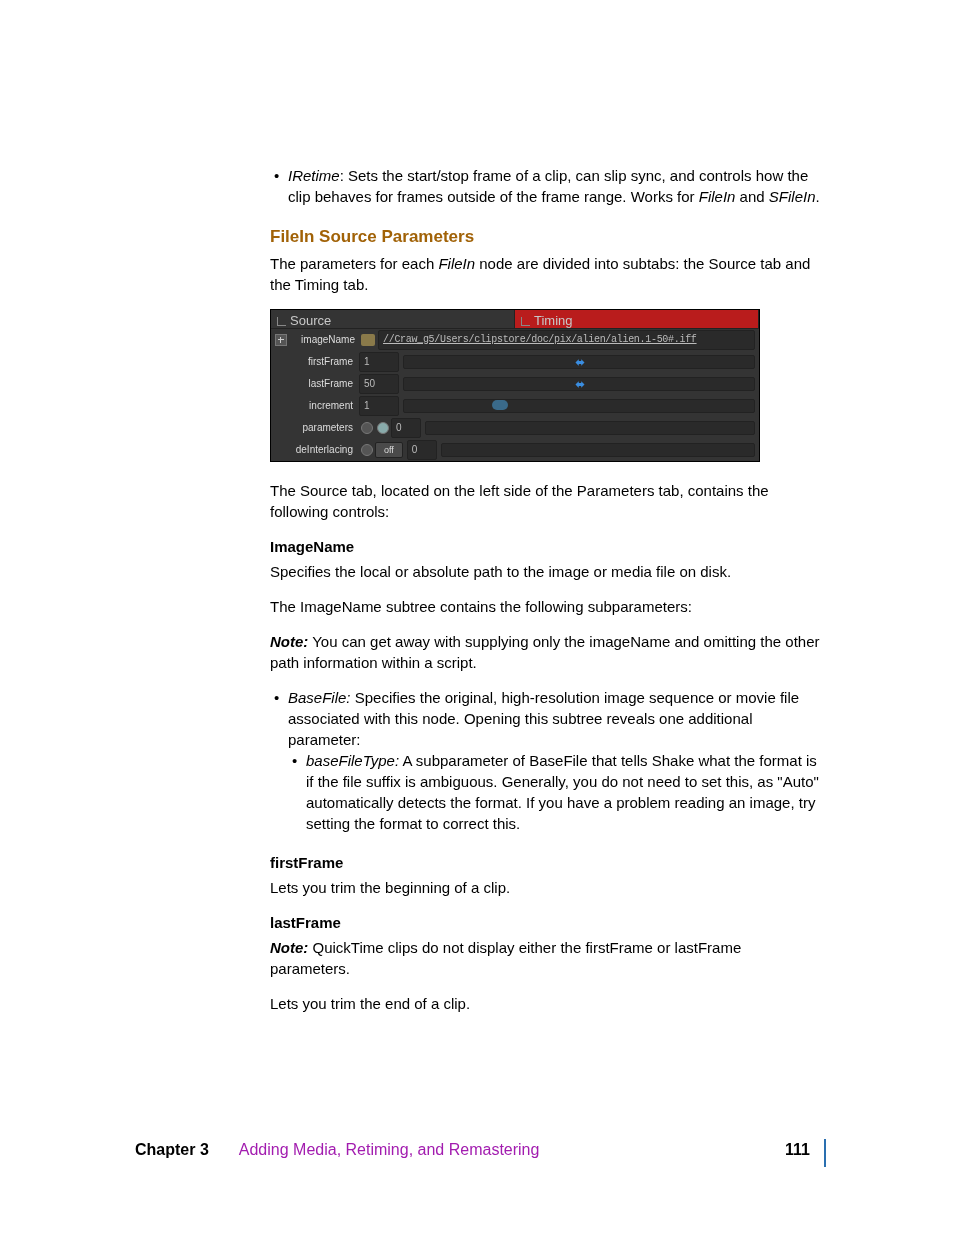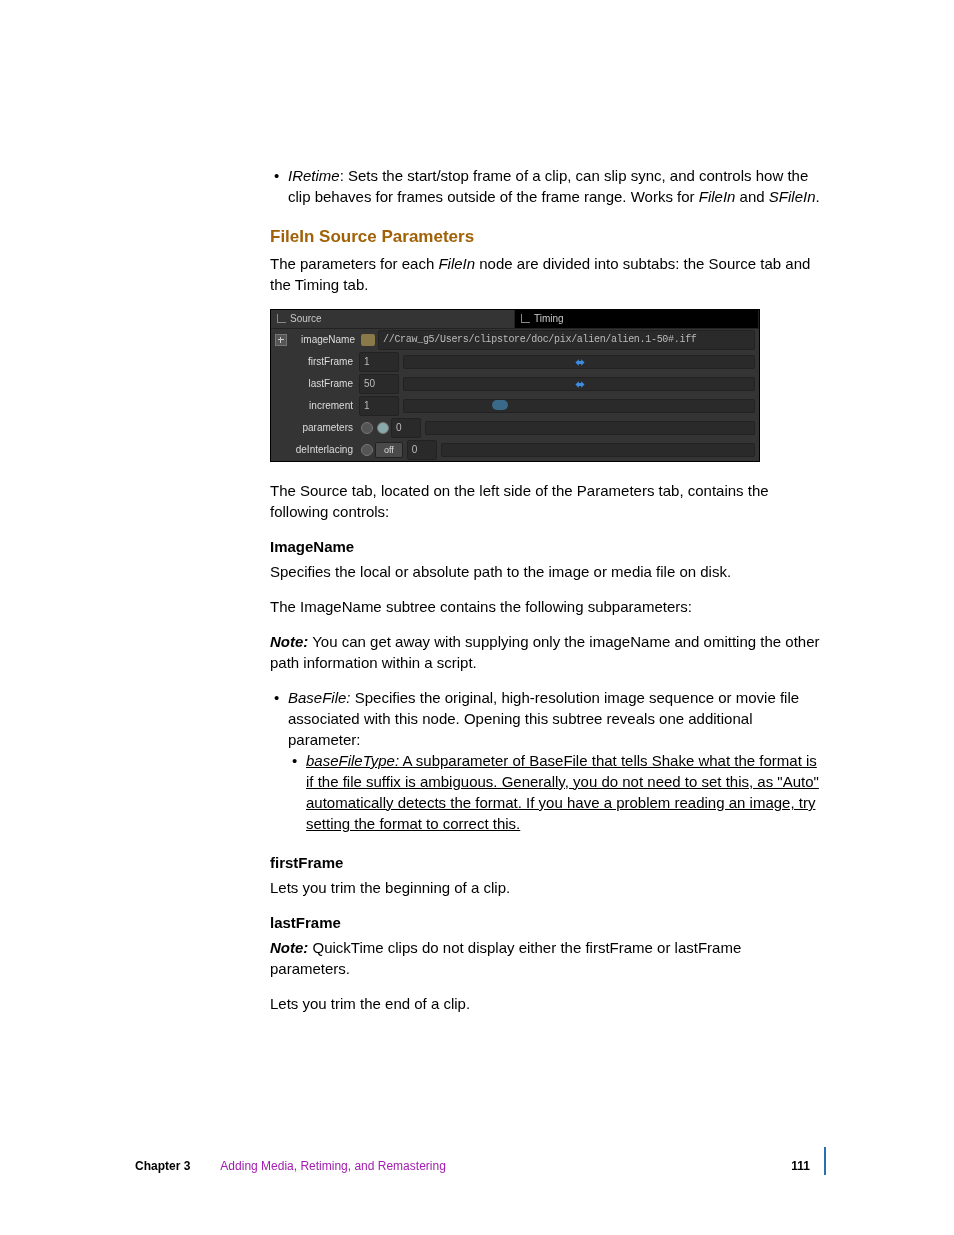--- a/index.html
+++ b/index.html
@@ -16,21 +16,21 @@
     line-height: 1.4;
     box-sizing: border-box;
   }
   .page {
     padding: 165px 128px 0 270px;
     box-sizing: border-box;
   }
   .bullet-list { list-style: none; padding: 0; margin: 0 0 18px 0; }
   .bullet-list li { position: relative; padding-left: 18px; margin-bottom: 4px; }
   .bullet-list li::before { content: "•"; position: absolute; left: 4px; }
-  .inner-bullet { list-style: none; padding: 0; margin: 0; text-decoration: underline; }
+  .inner-bullet { list-style: none; padding: 0; margin: 0; }
   .inner-bullet li { position: relative; padding-left: 18px; }
   .inner-bullet li::before { content: "•"; position: absolute; left: 4px; }
   .italic { font-style: italic; }
   h2.section {
     color: #a16207;
     font-weight: 600;
     font-size: 17px;
     margin: 10px 0 4px 0;
   }
   p { margin: 0 4px 14px 0; }
@@ -43,22 +43,22 @@
   .ui-panel {
     background: #343434;
     color: #c8c8c8;
     font-family: Tahoma, Arial, sans-serif;
     font-size: 10px;
     margin: 10px 0 18px 0;
     width: 490px;
     box-sizing: border-box;
     border: 1px solid #000;
   }
-  .tab-row { display: flex; height: 18px; border-bottom: 1px solid #222; font-size: 10px; }
-  .tab { flex: 1; padding: 2px 6px; background: #000000; border-right: 1px solid #222; position: relative; }
+  .tab-row { display: flex; height: 18px; border-bottom: 1px solid #222; font-size: 13px; }
+  .tab { flex: 1; padding: 2px 6px; background: #b91c1c; border-right: 1px solid #222; position: relative; }
   .tab.active { background: #343434; }
   .tab-corner {
     display: inline-block;
     width: 8px; height: 8px;
     border-left: 1px solid #888;
     border-bottom: 1px solid #888;
     margin-right: 4px;
     vertical-align: -1px;
   }
   .param-row { display: flex; align-items: center; height: 22px; padding: 0 4px; }
@@ -70,47 +70,47 @@
     position: relative;
   }
   .expand-box::before { content: ""; position: absolute; left: 2px; right: 2px; top: 4px; height: 1px; background: #ccc; }
   .expand-box::after  { content: ""; position: absolute; top: 2px; bottom: 2px; left: 4px; width: 1px; background: #ccc; }
   .row-label { width: 80px; text-align: right; padding-right: 6px; font-size: 10px; color: #ddd; }
   .folder-icon {
     width: 14px; height: 12px; background: #8a7a4a; border-radius: 2px; margin-right: 3px; position: relative; flex-shrink: 0;
   }
   .text-field {
     background: #2a2a2a; color: #bbb; padding: 2px 4px; font-size: 10px; flex: 1;
-    border: 1px solid #222; border-radius: 2px; font-family: "Courier New", monospace; letter-spacing: -0.3px;
+    border: 1px solid #222; border-radius: 2px; font-family: "Courier New", monospace; letter-spacing: -0.3px; text-decoration: underline;
   }
   .num-field {
     width: 30px; background: #2a2a2a; color: #bbb; padding: 2px 4px; font-size: 10px;
     border: 1px solid #222; border-radius: 2px; text-align: left; margin-right: 4px;
   }
   .slider-track {
     flex: 1; height: 12px; background: #2a2a2a; border: 1px solid #222; border-radius: 2px;
     position: relative;
   }
   .blue-arrows { color: #3a8de0; font-size: 11px; letter-spacing: -2px; font-weight: bold; }
   .slider-knob { position: absolute; top: 0px; width: 16px; height: 10px; background: #3a6a8a; border-radius: 5px; }
   .radio { width: 10px; height: 10px; border-radius: 50%; background: #555; border: 1px solid #777; margin: 0 2px; }
   .radio.on { background: #8aa; }
   .pill { background: #4a4a4a; color: #ddd; font-size: 9px; padding: 1px 8px; border-radius: 2px; margin-right: 4px; border: 1px solid #222; }
 
   .footer {
     position: absolute;
     left: 135px;
     right: 128px;
-    bottom: 60px;
+    bottom: 68px;
     border-right: 2px solid #2a6fb0;
     padding-right: 14px;
     height: 28px;
-    font-size: 12px;
+    font-size: 16px;
     display: flex;
-    align-items: flex-end;
+    align-items: flex-start;
   }
   .footer .chap { font-weight: 700; }
   .footer .title { color: #a21caf; margin-left: 30px; }
   .footer .pnum { margin-left: auto; font-weight: 700; }
 </style>
 </head>
 <body>
 
 <div class="page">
 

